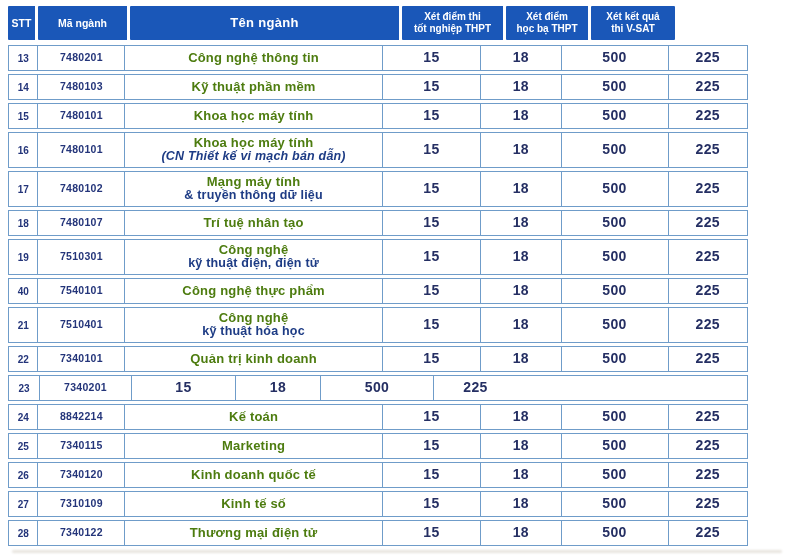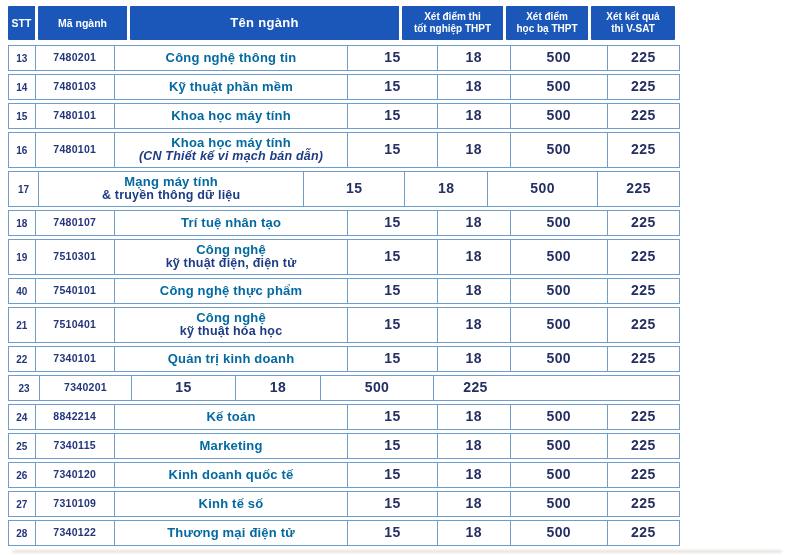--- a/index.html
+++ b/index.html
@@ -6,21 +6,21 @@
   html, body {
     width: 800px; height: 555px;
     background: #ffffff;
     font-family: "Liberation Sans", "DejaVu Sans", sans-serif;
     overflow: hidden;
   }
   .page {
     width: 800px; height: 555px;
     padding: 6px 12px 0 8px;
   }
-  .tbl { width: 672px; }
+  .tbl { width: 740px; }
 
   
   .thead {
     display: flex;
     height: 34px;
   }
   .hcell {
     background: #1a57b8;
     color: #ffffff;
     font-weight: 700;
@@ -66,21 +66,21 @@
     flex-direction: column;
     align-items: center;
     justify-content: center;
     text-align: center;
     font-weight: 700;
     line-height: 1.1;
   }
   .cell + .cell { border-left: 1.5px solid #6f9cc9; }
   .stt-txt  { color: #24357a; font-size: 10px; }
   .code-txt { color: #24357a; font-size: 10.5px; letter-spacing: 0.3px; }
-  .name-txt { color: #0369a1; font-size: 13px; letter-spacing: 0.2px; }
+  .name-txt { color: #4d7c0f; font-size: 13px; letter-spacing: 0.2px; }
   .name2-txt { color: #1e3c85; font-size: 12.5px; letter-spacing: 0.2px; }
   .name2-italic { font-style: italic; font-weight: 700; }
   .num-txt  { color: #252f63; font-size: 14px; letter-spacing: 0.4px; }
 
   
   .bottom-artifact {
     margin-top: 4px;
     margin-left: 4px;
     width: 770px;
     height: 3px;
@@ -198,20 +198,23 @@
             <span class="num-txt">500</span>
           </div>
           <div class="cell c-vsat">
             <span class="num-txt">225</span>
           </div>
         </div>
         <div class="row r-d">
           <div class="cell c-stt">
             <span class="stt-txt">17</span>
           </div>
+          <div class="cell c-code">
+            <span class="code-txt">7480102</span>
+          </div>
           <div class="cell c-name">
             <span class="name-txt">Mạng máy tính</span>
             <span class="name2-txt">&amp; truyền thông dữ liệu</span>
           </div>
           <div class="cell c-thpt">
             <span class="num-txt">15</span>
           </div>
           <div class="cell c-hocba">
             <span class="num-txt">18</span>
           </div>

